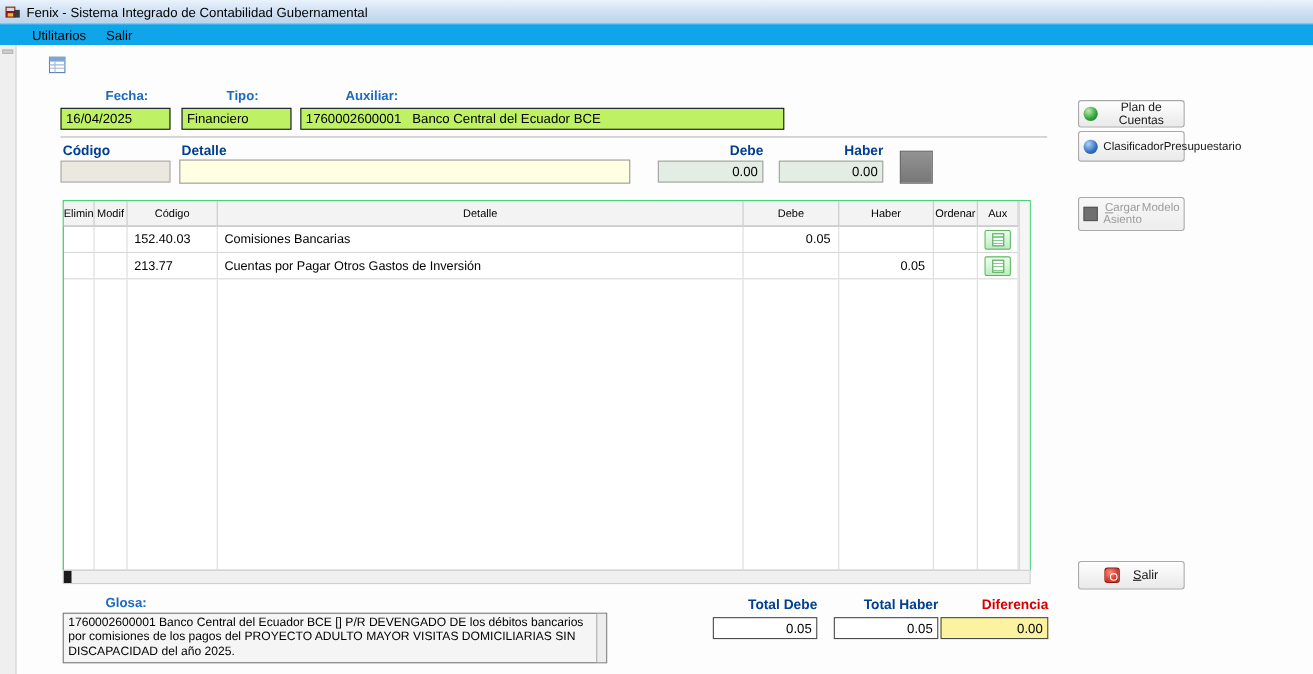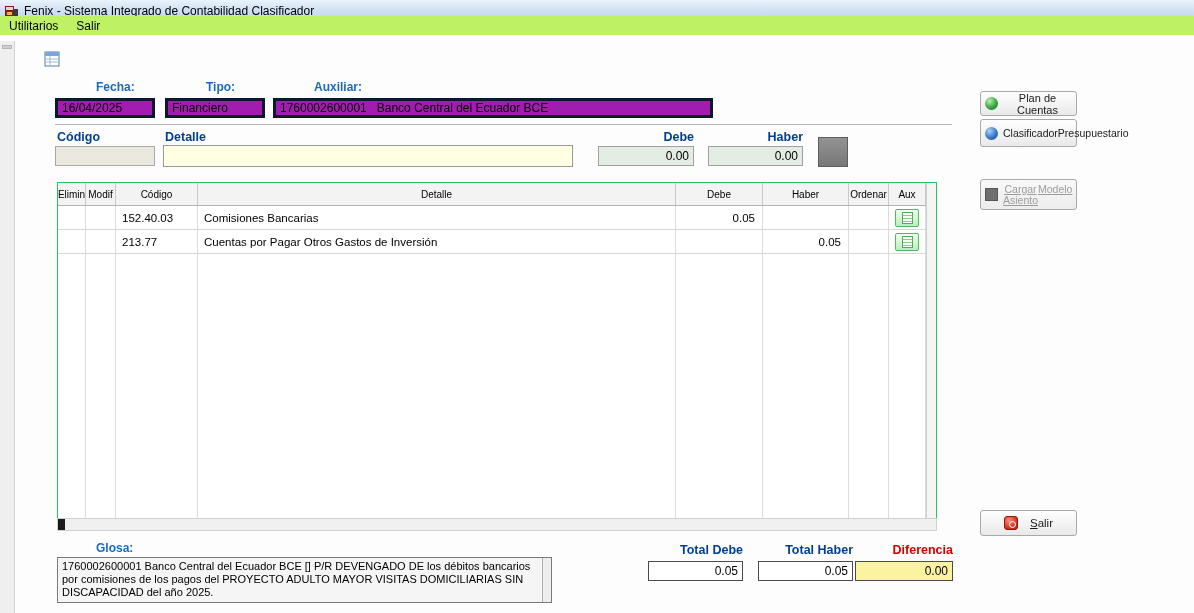--- a/index.html
+++ b/index.html
@@ -7,36 +7,36 @@
   body { font-family:"Liberation Sans", sans-serif; }
   .window { position:relative; width:1194px; height:613px; background:#fdfdfd; overflow:hidden; }
 
   
   .titlebar { position:absolute; left:0; top:0; width:100%; height:22px;
     background:linear-gradient(#eaf3fc,#d2e2f4 45%,#bdd4ea);
     border-bottom:1px solid #99b4cc; display:flex; align-items:center; padding-left:4px; gap:5px; }
   .title-text { font-size:12px; color:#000; }
 
   
-  .menubar { position:absolute; left:0; top:16px; width:100%; height:19px; background:#bef264; display:flex; align-items:center; }
+  .menubar { position:absolute; left:0; top:22px; width:100%; height:19px; background:#0ea5e9; display:flex; align-items:center;padding-left:20px; }
   .menu-item { font-size:12px; color:#000; padding:2px 9px; cursor:default; }
 
   .client { position:absolute; left:0; top:41px; width:1194px; height:572px; background:#fdfdfd; }
 
   .left-strip { position:absolute; left:0; top:0; width:15px; height:572px; background:#efefef; border-right:1px solid #d2d2d2; }
   .strip-handle { position:absolute; left:2px; top:4px; width:10px; height:4px; background:#cfcfcf; border:1px solid #b5b5b5; }
 
   .toolbar-icon { position:absolute; left:44px; top:10px; width:18px; height:17px; cursor:pointer; }
 
   
   .lbl-blue { position:absolute; font-size:12px; font-weight:bold; color:#1a6abf;margin-left:39px; }
   .lbl-navy { position:absolute; font-size:12.5px; font-weight:bold; color:#003f92; }
   .lbl-red  { position:absolute; font-size:12.5px; font-weight:bold; color:#d40000; }
 
-  input.fld { position:absolute; height:20px; font-family:inherit; font-size:12px; padding:0 4px; border:3px solid #0f172a; background:#a21caf; color:#000; outline:none; }
+  input.fld { position:absolute; height:20px; font-family:inherit; font-size:12px; padding:0 4px; border:1px solid #0f172a; background:#bef264; color:#000; outline:none; }
   input.fld-gray { background:#ebe8df; border:1px solid #a8a8a8; }
   input.fld-yellow { background:#ffffe1; border:1px solid #9a9a9a; }
   input.fld-amt { background:#e4ede4; border:1px solid #a0a0a0; text-align:right; }
   input.fld-total { background:#ffffff; border:1px solid #4a4a4a; text-align:right; font-size:12px; }
   input.fld-diff { background:#fbf3a0; border:1px solid #4a4a4a; text-align:right; font-size:12px; }
 
   .separator { position:absolute; left:55px; top:83px; width:897px; height:1px; background:#b8b8b8; }
 
   .gray-btn { position:absolute; left:818px; top:96px; width:30px; height:30px;
     background:linear-gradient(#939393,#777777); border:1px solid #5e5e5e; cursor:pointer; }
@@ -73,21 +73,21 @@
   .glosa-scroll { position:absolute; right:0; top:0; bottom:0; width:9px; background:#ededed; border-left:1px solid #b0b0b0; }
 
   
   .side-btn { position:absolute; left:980px; width:97px; border:1px solid #a9a9a9; border-radius:3px;
     background:linear-gradient(#fefefe,#e9e9e9); display:flex; align-items:center; cursor:pointer;
     font-size:11px; color:#1a1a1a; padding:0 4px; gap:5px; }
   .side-btn .two-line { display:flex; flex-direction:row; line-height:11px; font-size:10.5px; text-align:center; flex:1; }
   .sphere { width:13px; height:13px; border-radius:50%; flex:none; }
   .sphere-green { background:radial-gradient(circle at 35% 30%, #b9f0ae, #2e9e3a 60%, #1c7026); }
   .sphere-blue  { background:radial-gradient(circle at 35% 30%, #aed2f5, #2f6fc2 60%, #1c4a8c); }
-  .btn-disabled { color:#9d9d9d; cursor:default; background:linear-gradient(#f8f8f8,#ededed);text-decoration:underline; }
+  .btn-disabled { color:#9d9d9d; cursor:default; background:linear-gradient(#f8f8f8,#ededed); }
   .gray-square { width:13px; height:13px; background:#6f6f6f; border:1px solid #565656; flex:none; }
   .power-icon { width:14px; height:14px; border-radius:3px; flex:none;
     background:radial-gradient(circle at 35% 30%, #ff8d7d, #d92f1e 65%, #9c1d10);
     border:1px solid #8c1a0e; position:relative; }
   .power-icon:after { content:""; position:absolute; left:4px; top:4px; width:5px; height:5px;
     border:1.5px solid #fff; border-radius:50%; }
   .u { text-decoration:underline; }
   .salir-label { font-size:11.5px; }
 </style>
 </head>
@@ -97,21 +97,21 @@
 
   <div class="titlebar">
     <span style="display:inline-flex">
       <svg width="15" height="14" viewBox="0 0 15 14">
         <rect x="1" y="2" width="9" height="10" fill="#8c1a12"></rect>
         <rect x="2" y="3" width="7" height="3" fill="#d8d8d8"></rect>
         <rect x="9" y="5" width="5" height="7" fill="#3a3a3a"></rect>
         <rect x="3" y="8" width="5" height="3" fill="#e8b84a"></rect>
       </svg>
     </span>
-    <span class="title-text">Fenix - Sistema Integrado de Contabilidad Clasificador</span>
+    <span class="title-text">Fenix - Sistema Integrado de Contabilidad Gubernamental</span>
   </div>
 
   <div class="menubar">
     <span class="menu-item">Utilitarios</span>
     <span class="menu-item">Salir</span>
   </div>
 
   <div class="client">
 
     <div class="left-strip">

